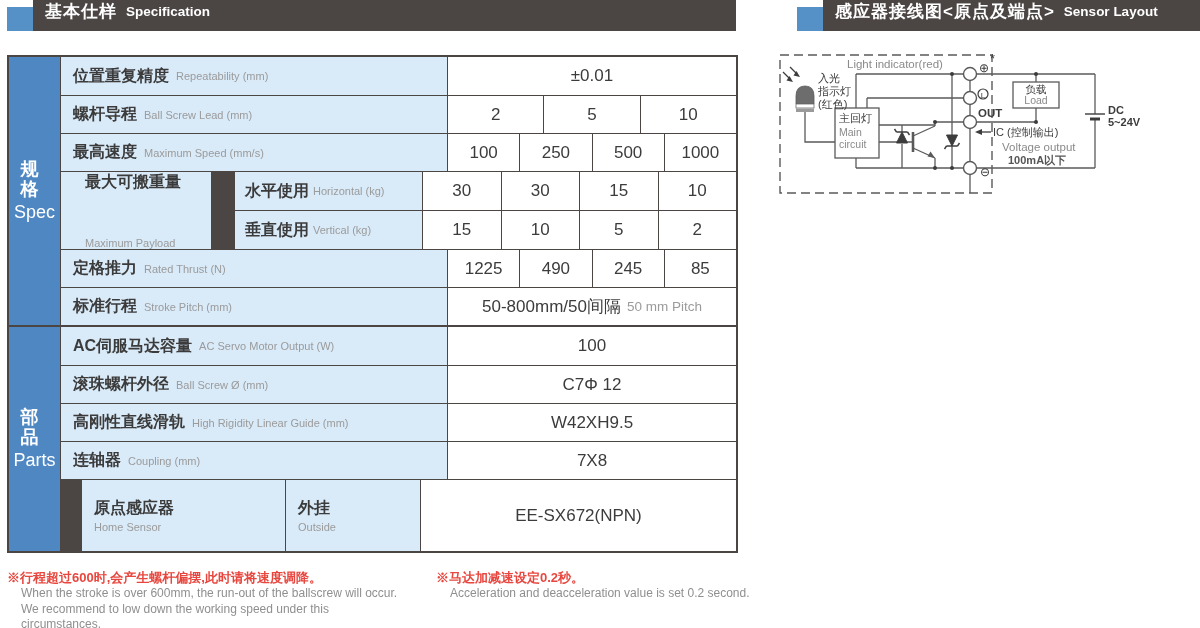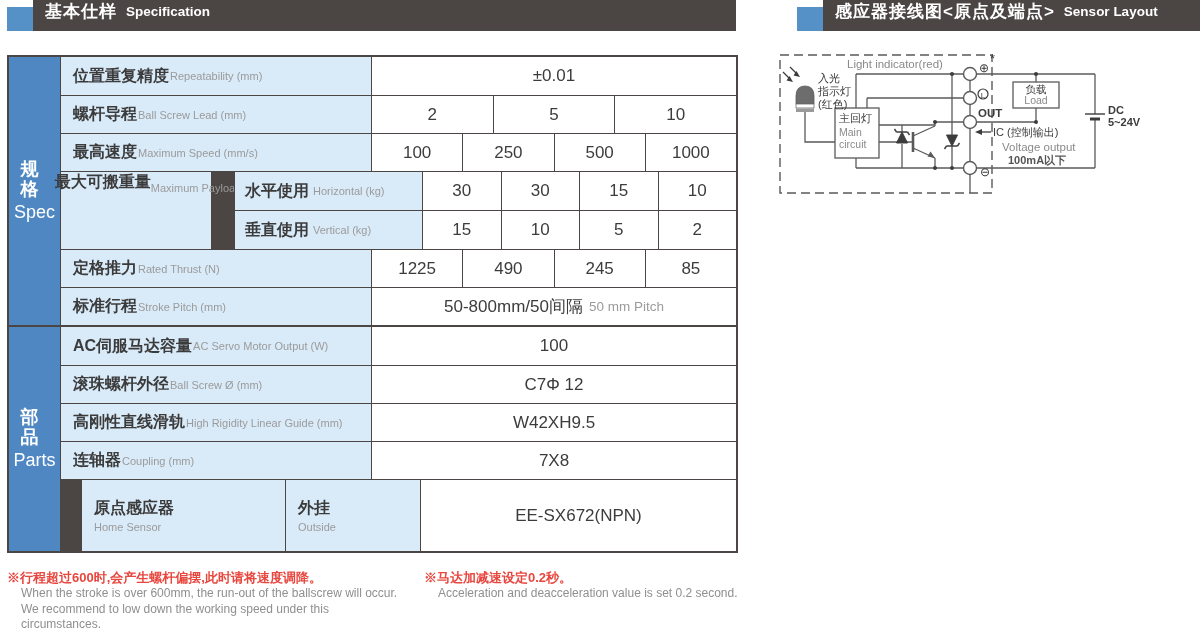--- a/index.html
+++ b/index.html
@@ -17,42 +17,42 @@
   
   .spec-table { position:absolute; left:7px; top:55px; width:731px; border:2px solid #4b4544; background:#4b4544; }
   .section { display:flex; }
   .section + .section { border-top:2px solid #4b4544; }
   .vcol { width:52px; background:#4e87c2; color:#fff; display:flex; flex-direction:column; align-items:center; justify-content:center; border-right:1px solid #4b4544; flex:none; }
   .vcol .vch { font-size:18px; font-weight:bold; width:28px; word-break:break-all; text-align:left; line-height:1.12; }
   .vcol .ven { font-size:18px; margin-top:3px; }
   .rows { flex:1; display:flex; flex-direction:column; }
   .row { display:flex; height:38px; }
   .row + .row, .prow + .prow { border-top:1px solid #4b4544; }
-  .label-cell { background:#d9eaf8; display:flex; align-items:center; gap:1px; padding-left:12px; width:310px; flex:none; overflow:hidden; }
+  .label-cell { background:#d9eaf8; display:flex; align-items:center; gap:7px; padding-left:12px; width:386px; flex:none; overflow:hidden; }
   .zh-l { font-size:16px; font-weight:600; color:#3b3b3b; white-space:nowrap; }
   .en-l { font-size:11px; color:#9b9b9b; white-space:nowrap; }
   .vals { flex:1; display:flex; }
   .vcell { flex:1; background:#fff; border-left:1px solid #4b4544; display:flex; align-items:center; justify-content:center; font-size:17px; color:#3c3c3c; gap:6px; }
   .vcell .sub-gray { font-size:13.5px; color:#9b9b9b; }
   
   .row-payload { display:flex; height:78px; border-top:1px solid #4b4544; }
-  .payload-label { width:150px; flex:none; background:#d9eaf8; display:flex; flex-direction:row; justify-content:center; padding-left:24px; }
+  .payload-label { width:150px; flex:none; background:#d9eaf8; display:flex; flex-direction:column; justify-content:space-between; padding-left:24px; }
   .payload-label .en-l { margin-top:10px; }
   .prows { flex:1; display:flex; flex-direction:column; }
   .prow { flex:1; display:flex;margin-left:23px; }
   .sublabel { width:188px; flex:none; background:#d9eaf8; border-left:1px solid #4b4544; display:flex; align-items:center; gap:4px; padding-left:10px; overflow:hidden; }
   
   .row-home { height:72px;padding-left:21px; }
   .row-home .label-cell { width:203px; flex-direction:column; align-items:flex-start; justify-content:center; gap:2px; }
   .home-sub { width:135px; flex:none; background:#d9eaf8; border-left:1px solid #4b4544; display:flex; flex-direction:column; justify-content:center; gap:2px; padding-left:12px; }
 
   
   .notes { position:absolute; top:569px; }
   #notes-left { left:7px; width:405px; }
-  #notes-right { left:424px; width:330px; }
+  #notes-right { left:436px; width:330px; }
   .note-red { color:#e8473f; font-size:13px; font-weight:bold; line-height:17px; }
   .note-gray { color:#8f8f8f; font-size:12px; line-height:15.5px; margin-left:14px; }
 
   
   #diagram { position:absolute; left:775px; top:48px; }
   #diagram text { font-family:"Liberation Sans", sans-serif; }
 </style>
 </head>
 <body>
 

